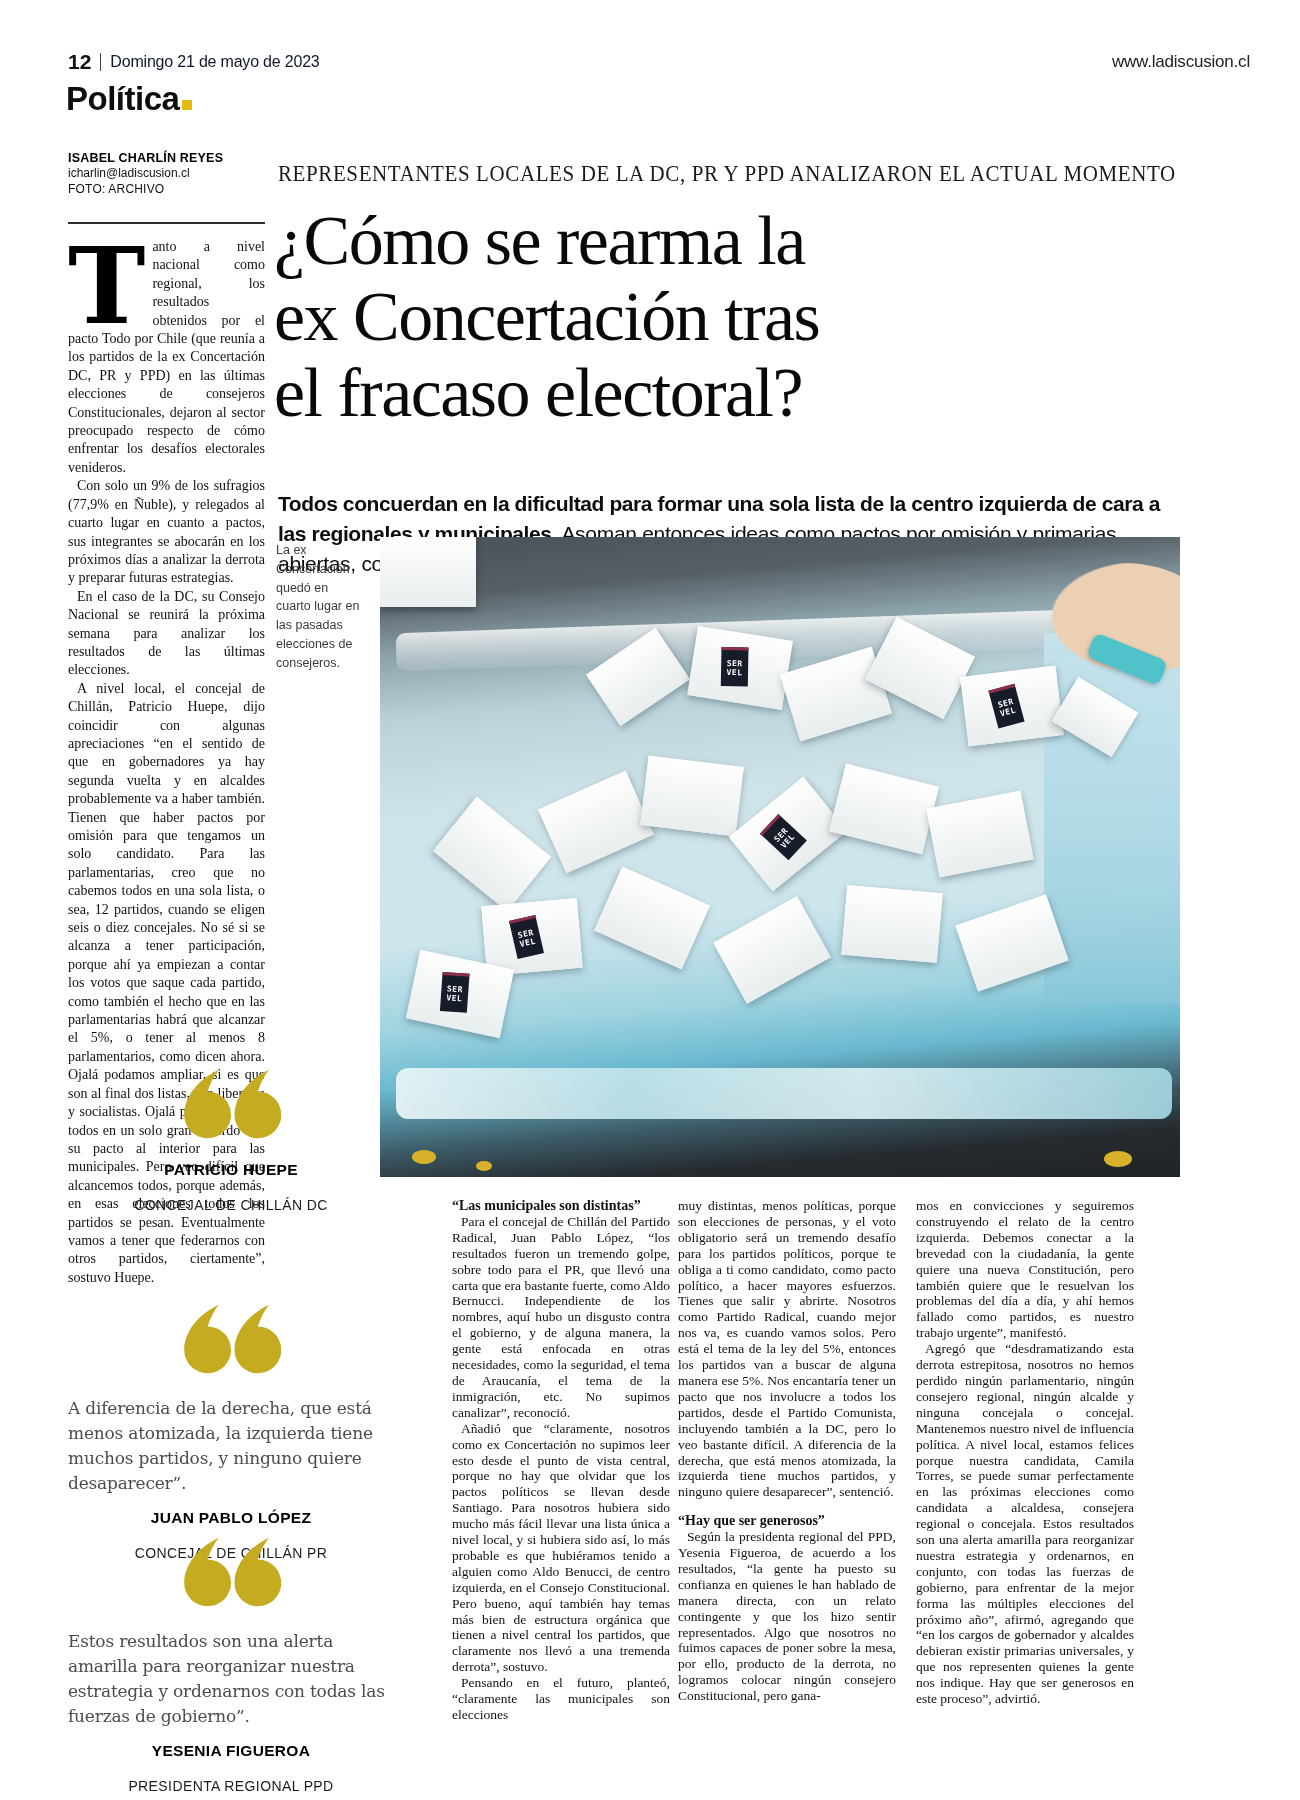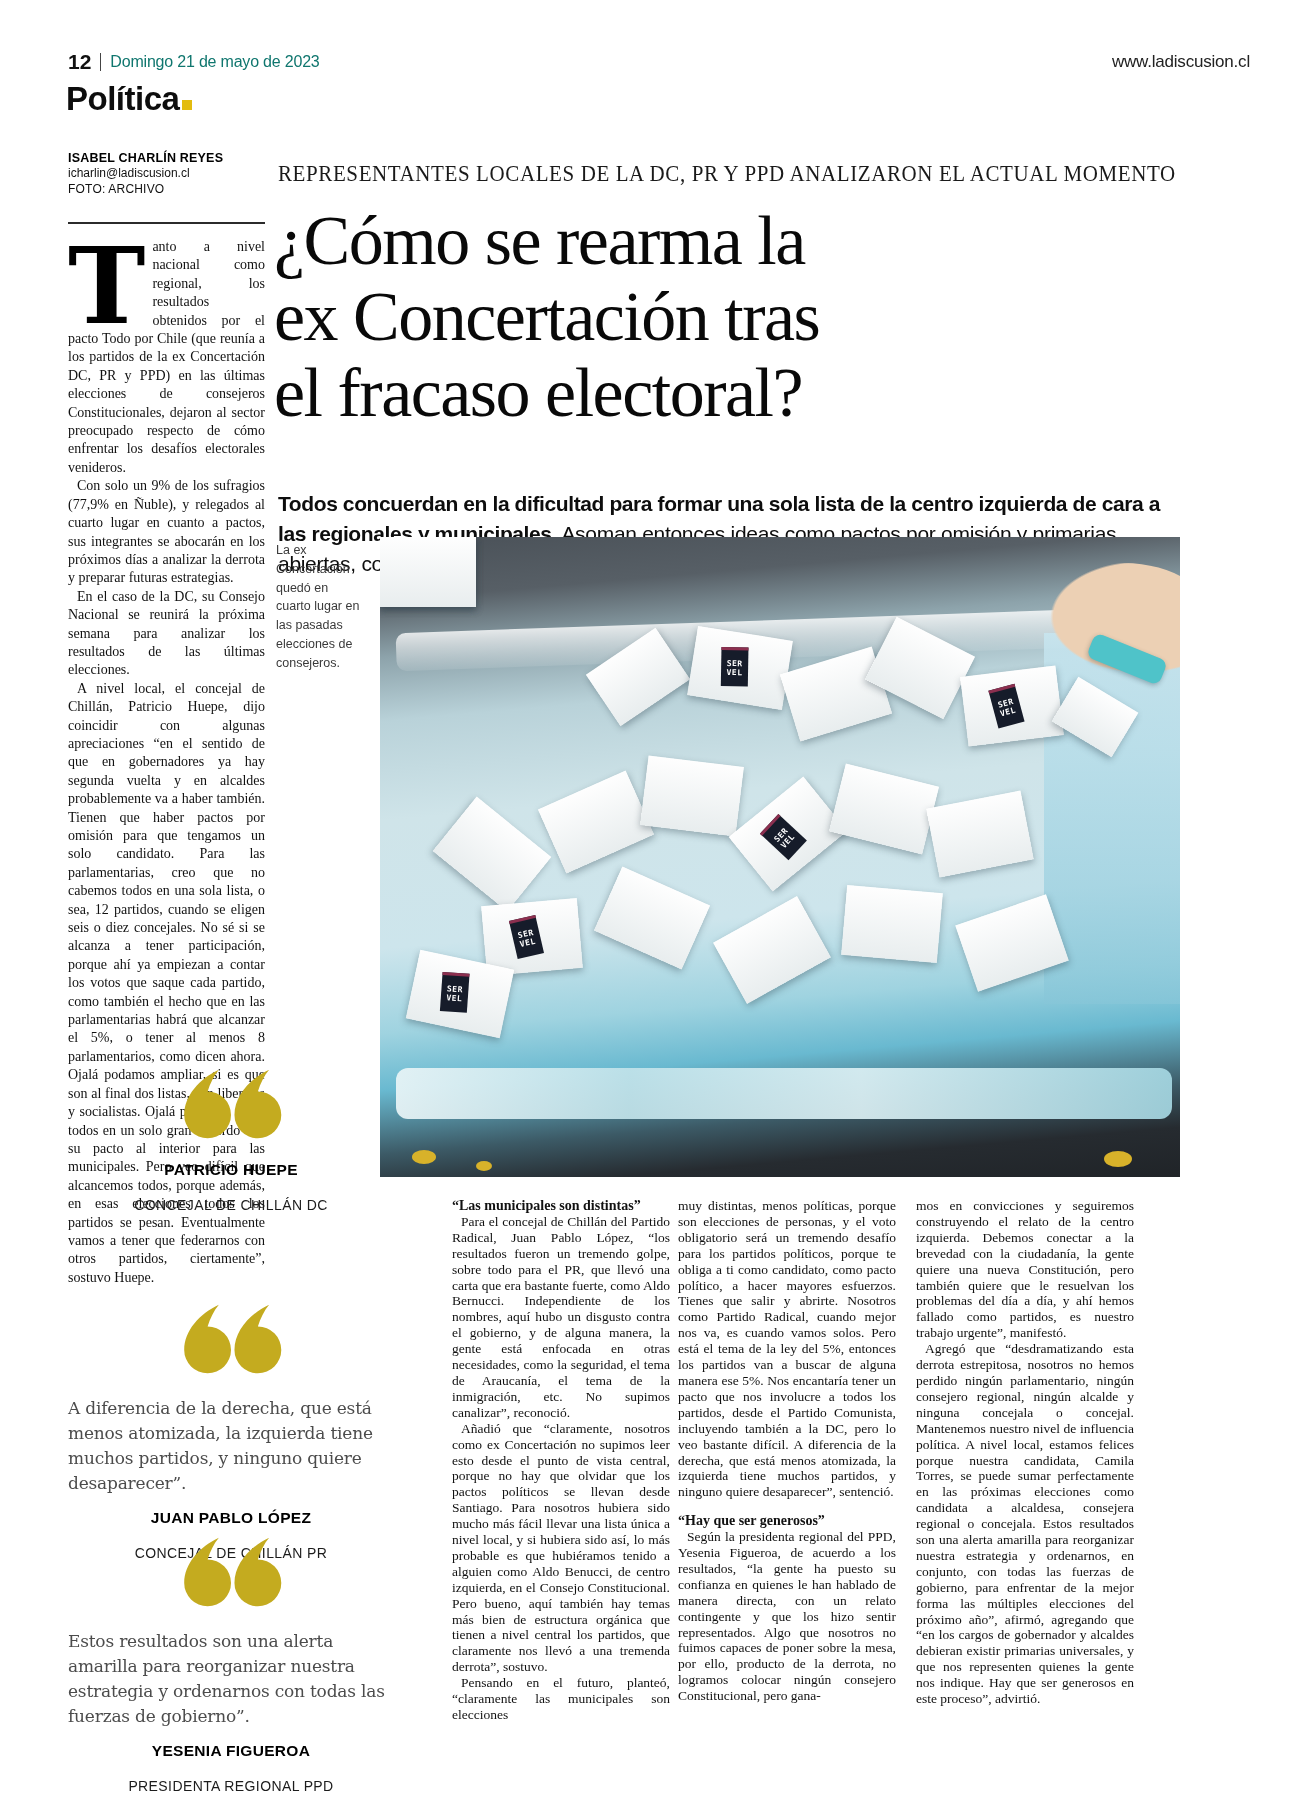--- a/index.html
+++ b/index.html
@@ -4,21 +4,21 @@
 <style>
   html,body{margin:0;padding:0;background:#fff;}
   .page{position:relative;width:1300px;height:1800px;background:#fff;overflow:hidden;
         font-family:"Liberation Serif",serif;color:#111;}
 
   
   .hdr{position:absolute;left:68px;top:50px;width:1182px;display:flex;align-items:center;
        font-family:"Liberation Sans",sans-serif;}
   .pagenum{font-size:21px;font-weight:bold;color:#111;}
   .hdr-sep{display:inline-block;width:1px;height:18px;background:#444;margin:0 9px;align-self:center;}
-  .date{font-size:16px;color:#0f766e;letter-spacing:-.2px;}
+  .date{font-size:16px;color:#0f172a;letter-spacing:-.2px;}
   .url{margin-left:auto;font-size:17px;color:#222;letter-spacing:-.2px;}
   .politica{position:absolute;left:66px;top:80px;font-family:Liberation Sans, sans-serif;
             font-weight:bold;font-size:33px;color:#0d0d0d;letter-spacing:-.5px;}
   .politica .dot{display:inline-block;width:10px;height:10px;background:#e3bc0f;margin-left:3px;}
 
   
   .byline{position:absolute;left:68px;top:150px;width:200px;font-family:"Liberation Sans",sans-serif;line-height:1.3;}
   .byline .author{font-size:12.5px;font-weight:bold;letter-spacing:.2px;color:#000;}
   .byline .email{font-size:12px;color:#111;}
   .byline .credit{font-size:12px;color:#111;letter-spacing:.2px;}

